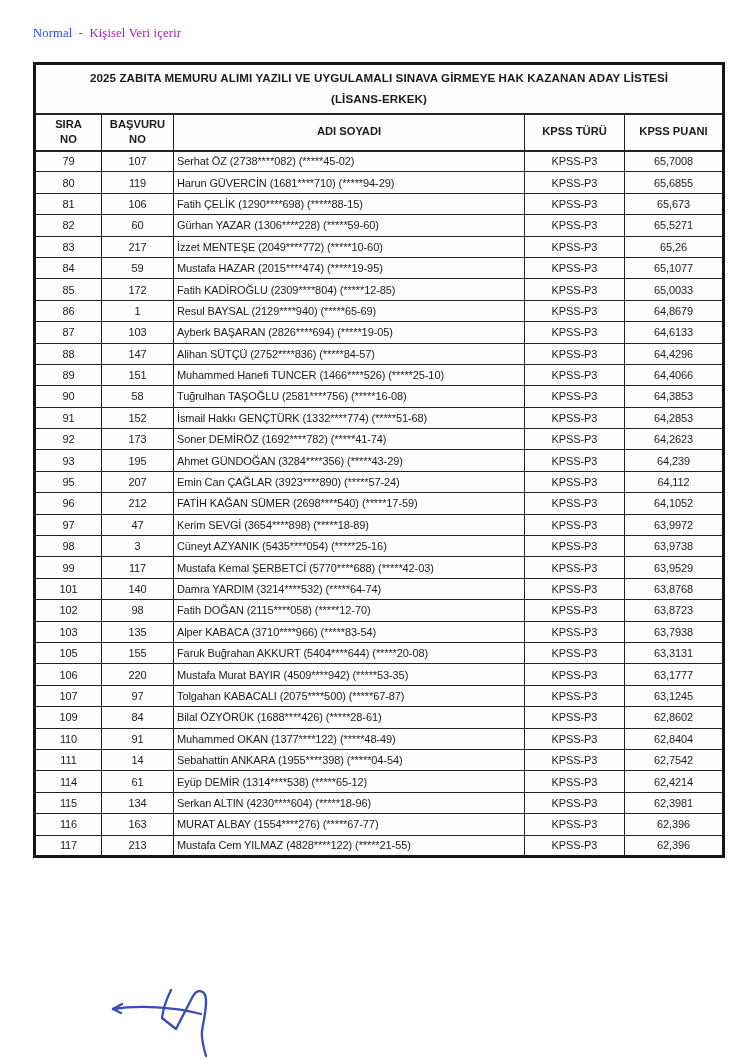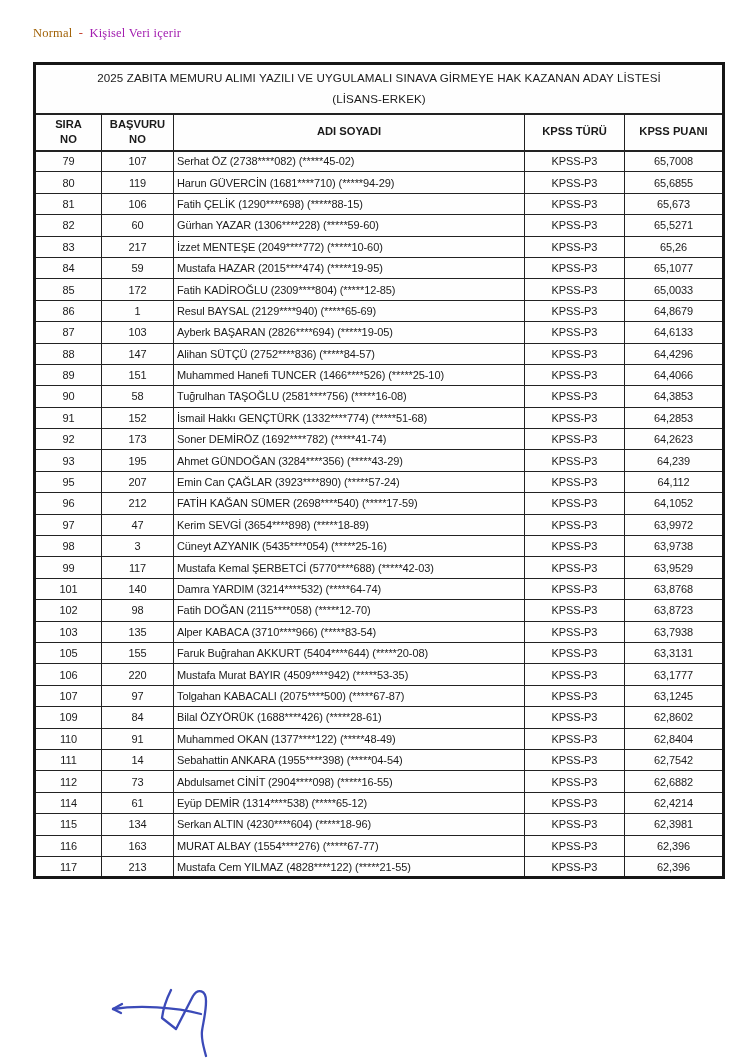--- a/index.html
+++ b/index.html
@@ -37,21 +37,21 @@
   table.aday-table th, table.aday-table td {
     border: 1.6px solid #222222;
     overflow: hidden;
   }
 
   .title-cell {
     height: 50px;
     text-align: center;
     vertical-align: middle;
     font-size: 11.6px;
-    font-weight: normal;
+    font-weight: bold;
     letter-spacing: 0.1px;
     line-height: 1.75;
     border-bottom-width: 2.4px !important;
     padding: 2px 4px;
   }
 
   .col-header-row th {
     height: 37px;
     font-size: 11.2px;
     font-weight: bold;
@@ -84,21 +84,21 @@
     fill: none;
     stroke-width: 2.3;
     stroke-linecap: round;
     stroke-linejoin: round;
   }
 </style>
 </head>
 <body>
 
 <div class="sensitivity-label">
-  <span style="color: #a16207; text-align: right;">Normal</span>
+  <span style="color: #1d4ed8; text-align: right;">Normal</span>
   <span style="color: rgb(196, 58, 40);">-</span>
   <span style="color: #a21caf;">Kişisel Veri içerir</span>
 </div>
 
 <table class="aday-table">
   <colgroup>
     <col style="width:67px">
     <col style="width:72px">
     <col style="width:351px">
     <col style="width:100px">
@@ -319,27 +319,20 @@
     <td class="c-center">62,8404</td>
   </tr>
       <tr>
     <td class="c-center">111</td>
     <td class="c-center">14</td>
     <td class="c-name">Sebahattin ANKARA (1955****398) (*****04-54)</td>
     <td class="c-center">KPSS-P3</td>
     <td class="c-center">62,7542</td>
   </tr>
       <tr>
-    <td class="c-center">112</td>
-    <td class="c-center">73</td>
-    <td class="c-name">Abdulsamet CİNİT (2904****098) (*****16-55)</td>
-    <td class="c-center">KPSS-P3</td>
-    <td class="c-center">62,6882</td>
-  </tr>
-      <tr>
     <td class="c-center">114</td>
     <td class="c-center">61</td>
     <td class="c-name">Eyüp DEMİR (1314****538) (*****65-12)</td>
     <td class="c-center">KPSS-P3</td>
     <td class="c-center">62,4214</td>
   </tr>
       <tr>
     <td class="c-center">115</td>
     <td class="c-center">134</td>
     <td class="c-name">Serkan ALTIN (4230****604) (*****18-96)</td>

